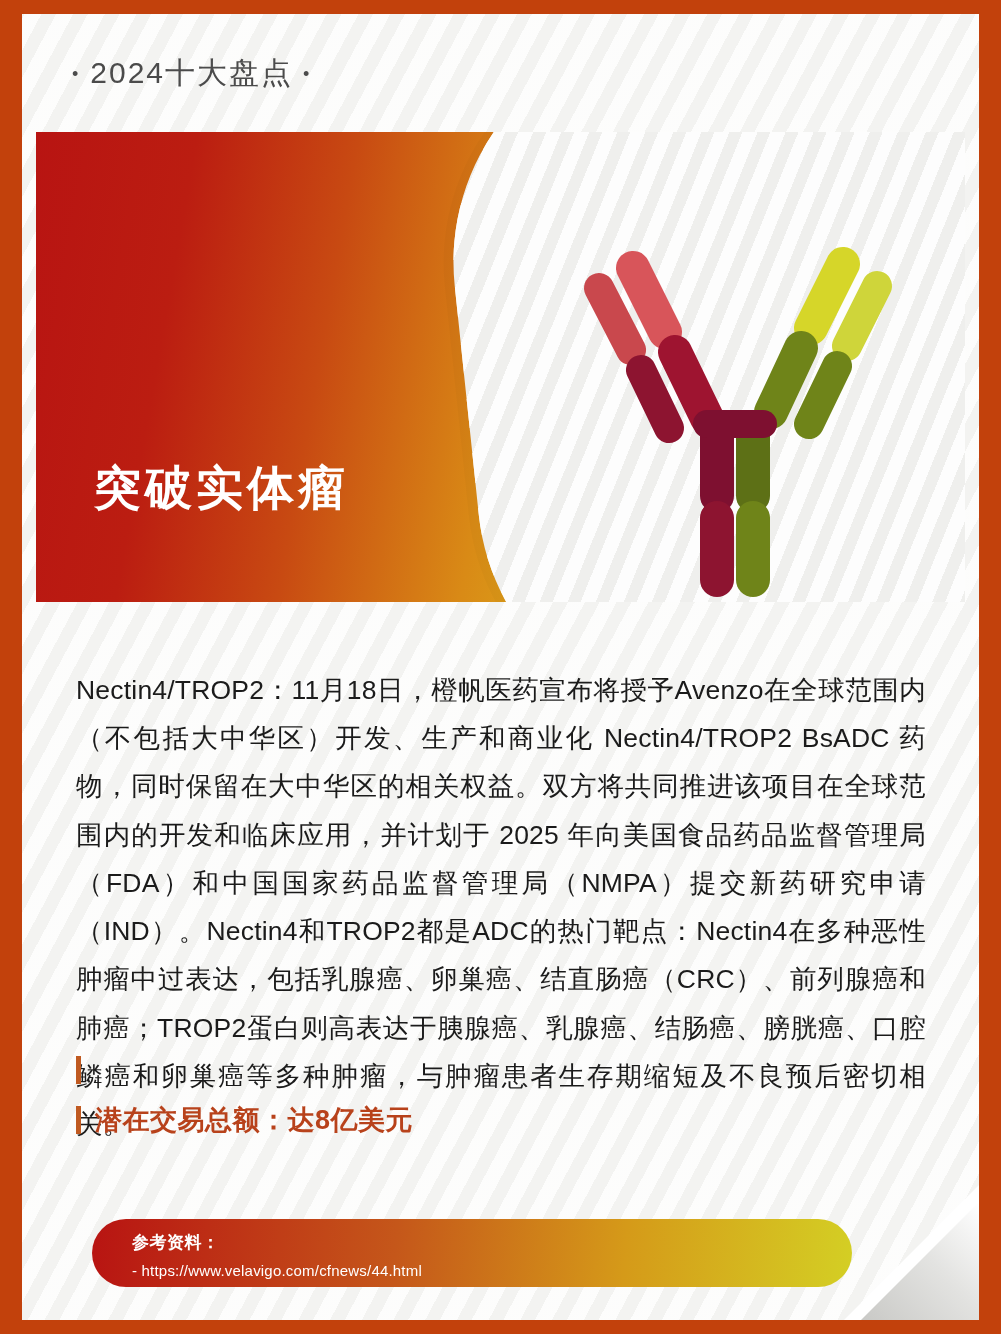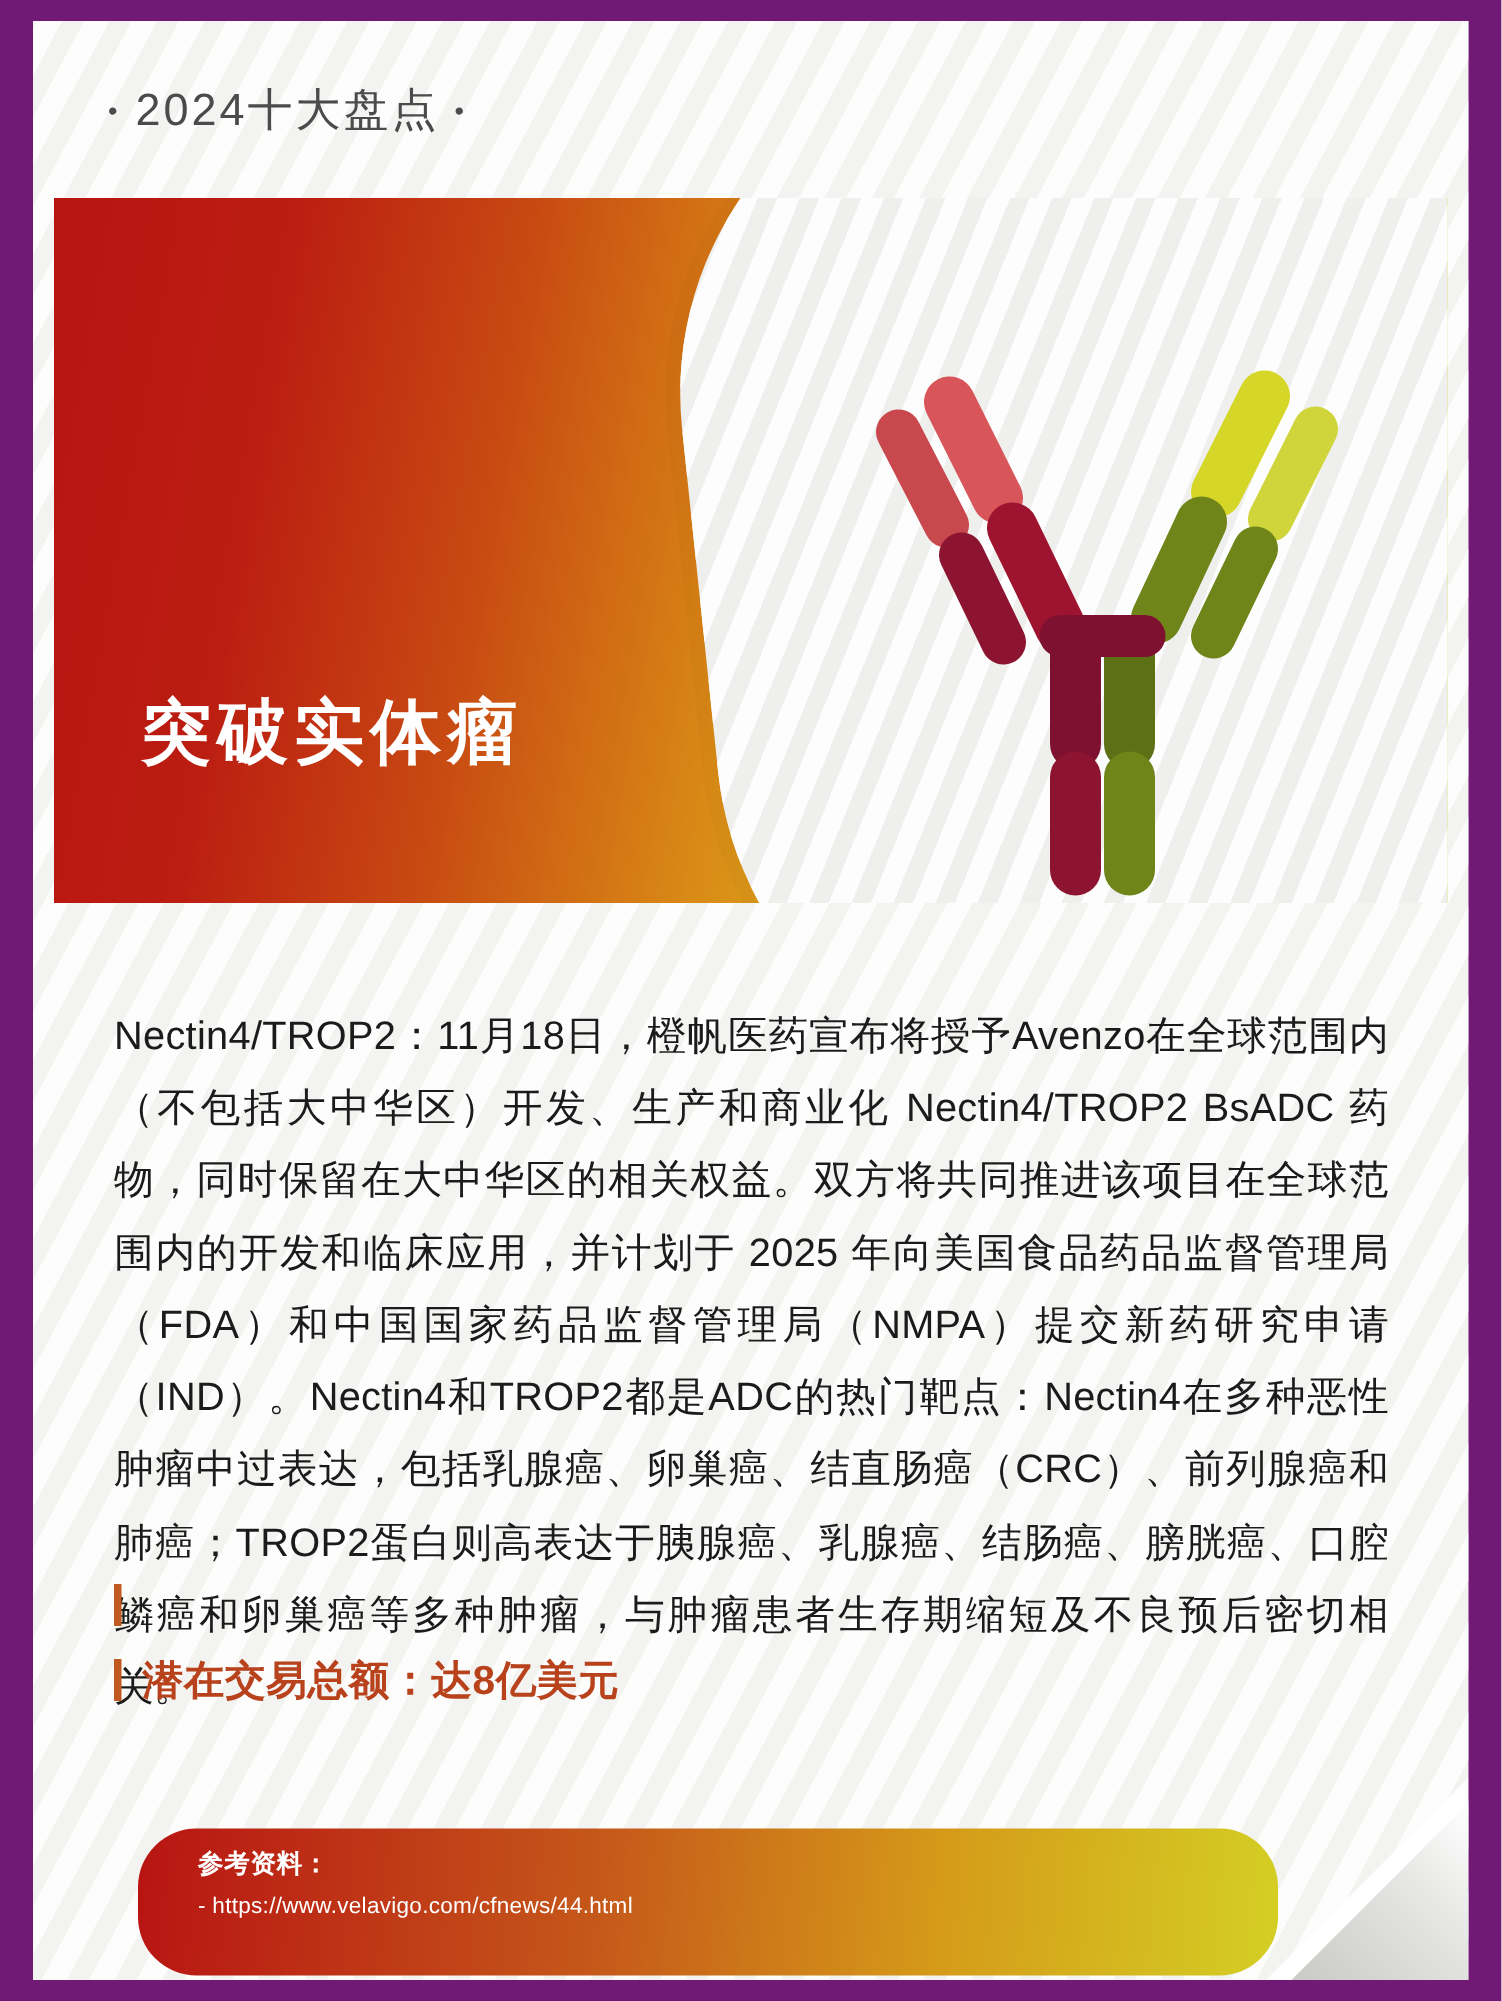--- a/index.html
+++ b/index.html
@@ -11,21 +11,21 @@
     width: 1001px;
     height: 1334px;
     overflow: hidden;
     font-family: "Liberation Sans", "DejaVu Sans", sans-serif;
   }
 
   .page {
     position: relative;
     width: 1001px;
     height: 1334px;
-    background: #701a75;
+    background: #c2410c;
     box-sizing: border-box;
   }
 
   
   .sheet {
     position: absolute;
     left: 22px;
     top: 14px;
     width: 957px;
     height: 1306px;
@@ -224,21 +224,21 @@
     color: #2aa3dc;
     margin-top: 4px;
   }
 
   
   .ribbon {
     position: absolute;
     left: 70px;
     top: 1205px;
     width: 760px;
-    height: 98px;
+    height: 68px;
     border-radius: 39px;
     background: linear-gradient(95deg, #b81412 0%, #c5571a 40%, #d59a19 70%, #d4cf24 100%);
     color: #ffffff;
     padding: 12px 0 16px 40px;
     box-sizing: border-box;
   }
   .ribbon-title {
     font-size: 17px;
     font-weight: 700;
     letter-spacing: 0.5px;

